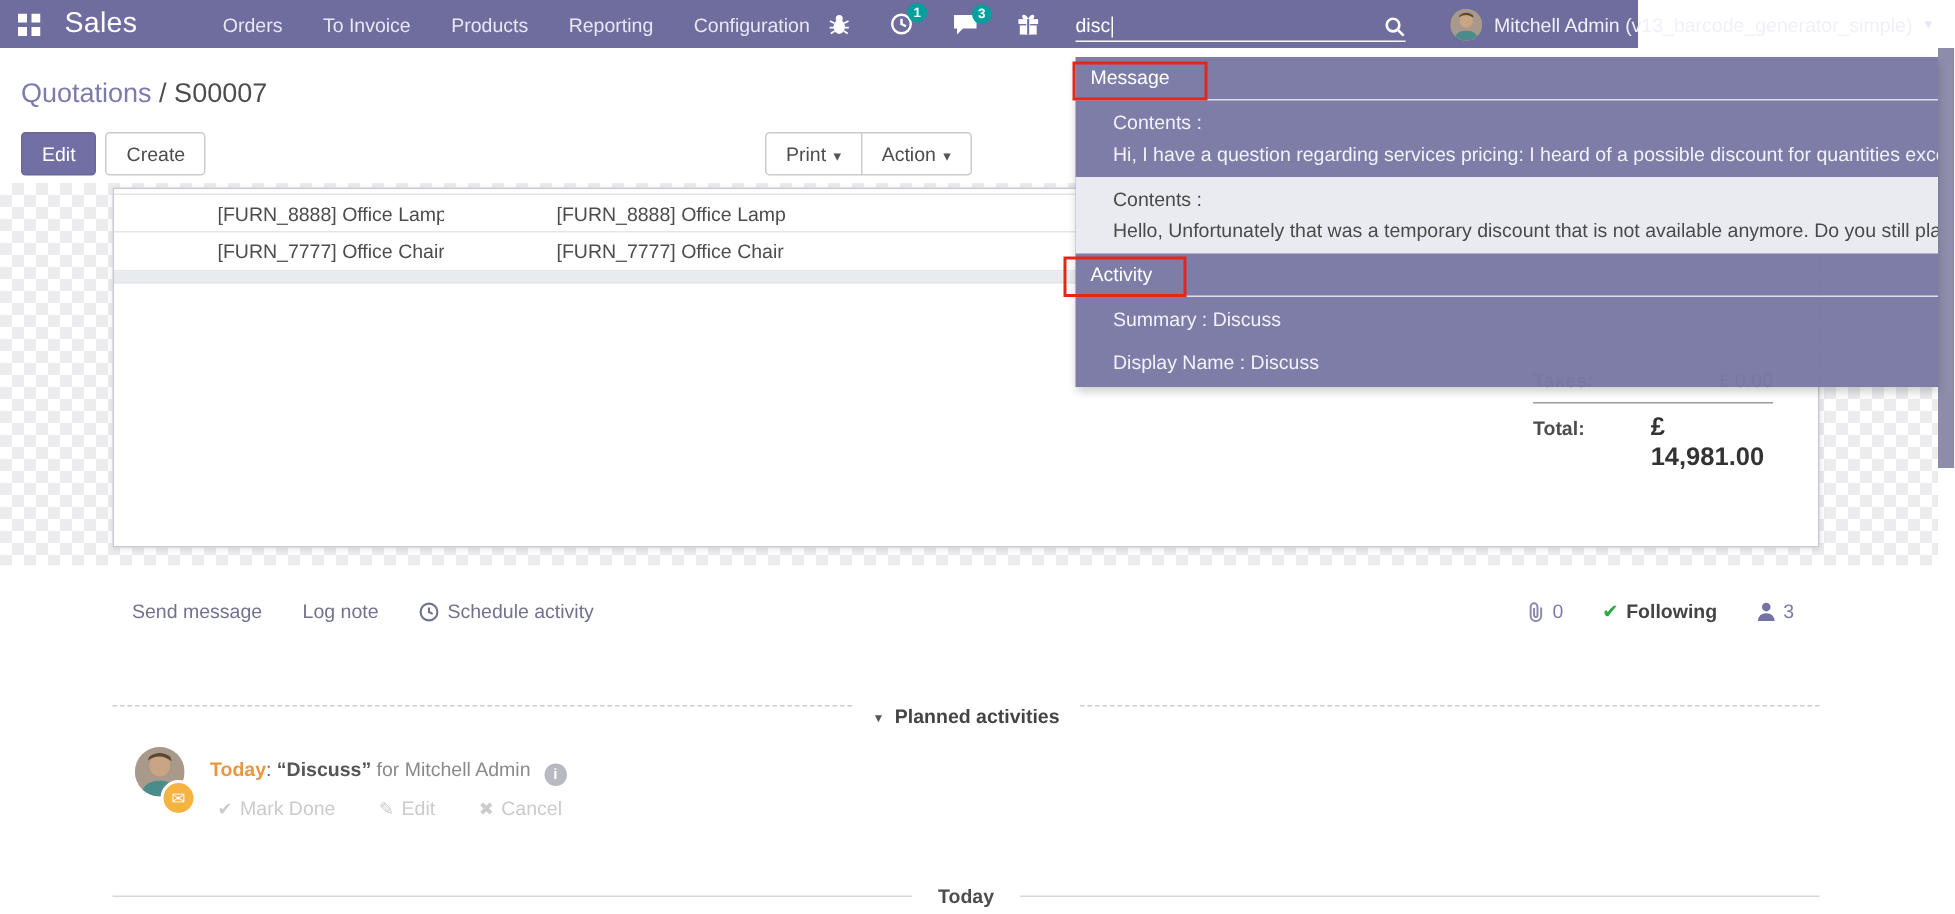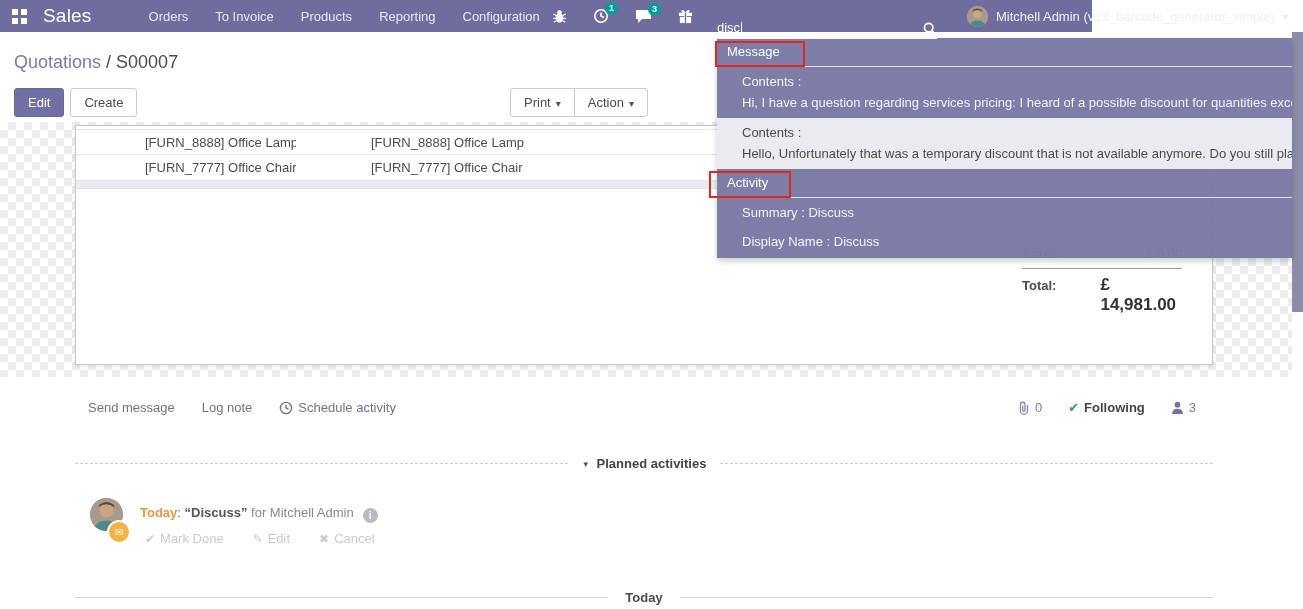--- a/index.html
+++ b/index.html
@@ -10,21 +10,21 @@
   
   .navbar { position:absolute; left:0; top:0; width:1092px; height:32px; background:#6e6d9e; color:#fff; z-index:30; }
   .nav-left { position:absolute; left:0; top:0; height:32px; display:flex; align-items:center; }
   .apps-btn { margin-left:10px; width:18px; height:18px; display:flex; align-items:center; justify-content:center; cursor:pointer; }
   .brand { margin-left:15px; font-size:19px; color:#fff; cursor:pointer; letter-spacing:.2px; }
   .nav-menu { display:flex; margin-left:57px; gap:27px; font-size:13px; }
   .nav-menu .menu-item { color:#e8e8f4; cursor:pointer; white-space:nowrap; }
   .systray { position:absolute; left:552px; top:0; height:32px; display:flex; align-items:center; gap:26px; }
   .tray-icon { position:relative; display:flex; align-items:center; cursor:pointer; }
   .badge { position:absolute; top:-6px; right:-9px; background:#00a09d; color:#fff; font-size:9px; line-height:9px; padding:2px 4px; border-radius:8px; font-weight:bold; }
-  .nav-search { position:absolute; left:717px; top:4px; width:220px; height:24px; display:flex; align-items:flex-end; border-bottom:1px solid rgba(255,255,255,.95); padding-bottom:2px;margin-top:11px; }
+  .nav-search { position:absolute; left:717px; top:4px; width:220px; height:24px; display:flex; align-items:flex-end; border-bottom:1px solid rgba(255,255,255,.95); padding-bottom:2px; }
   .nav-search .query { color:#fff; font-size:13px; line-height:16px; }
   .caret-cursor { display:inline-block; width:1px; height:14px; background:#fff; margin-left:1px; vertical-align:text-bottom; }
   .nav-search .spacer { flex:1; }
   .user-menu { position:absolute; left:967px; top:0; height:32px; display:flex; align-items:center; gap:8px; cursor:pointer; }
   .avatar-small { width:21px; height:21px; border-radius:50%; overflow:hidden; background:#b8a593; flex:none; }
   .user-name { font-size:13px; color:#f0f0fa; white-space:nowrap; }
   .caret-glyph { font-size:10px; color:#e8e8f4; }
 
   
   .control-panel { position:absolute; left:0; top:32px; width:1292px; height:90px; background:#fff; }
@@ -82,21 +82,21 @@
   .scroll-thumb { position:absolute; left:0; top:0; width:11px; height:280px; background:#8d8cab; }
 
   
   .chatter { position:absolute; left:0; top:377px; width:1303px; height:232px; background:#fff; }
   .chatter-topbar { position:absolute; left:88px; top:23px; display:flex; gap:27px; align-items:center; }
   .chatter-link { color:#72728e; cursor:pointer; display:flex; align-items:center; gap:5px; white-space:nowrap; }
   .chatter-stats { position:absolute; right:107px; top:23px; display:flex; gap:26px; align-items:center; }
   .stat { display:flex; align-items:center; gap:5px; cursor:pointer; color:#7b7aa5; }
   .stat .check { color:#28a745; font-size:13px; }
   .stat .following-label { color:#444; font-weight:bold; }
-  .planned-divider { position:absolute; left:75px; right:90px; top:79px; display:flex; align-items:center; }
+  .planned-divider { position:absolute; left:75px; right:90px; top:93px; display:flex; }
   .planned-divider .dash { flex:1; border-top:1px dashed #ccc; }
   .planned-divider .pd-label { padding:0 14px; font-weight:bold; color:#444; white-space:nowrap; cursor:pointer; }
   .pd-label .tri { font-size:8px; color:#555; margin-right:7px; vertical-align:1px; }
   .activity-avatar { position:absolute; left:90px; top:121px; width:33px; height:33px; border-radius:50%; overflow:hidden; background:#cbb9a6; }
   .activity-badge { position:absolute; left:107px; top:143px; width:24px; height:24px; border-radius:50%; background:#f5b342; border:2px solid #fff; color:#fff; font-size:11px; display:flex; align-items:center; justify-content:center; }
   .activity-summary { position:absolute; left:140px; top:128px; white-space:nowrap; }
   .as-due { color:#e9983f; font-weight:bold; }
   .as-colon { color:#666; }
   .as-name { color:#555; font-weight:bold; }
   .as-for { color:#8a8a8a; }

